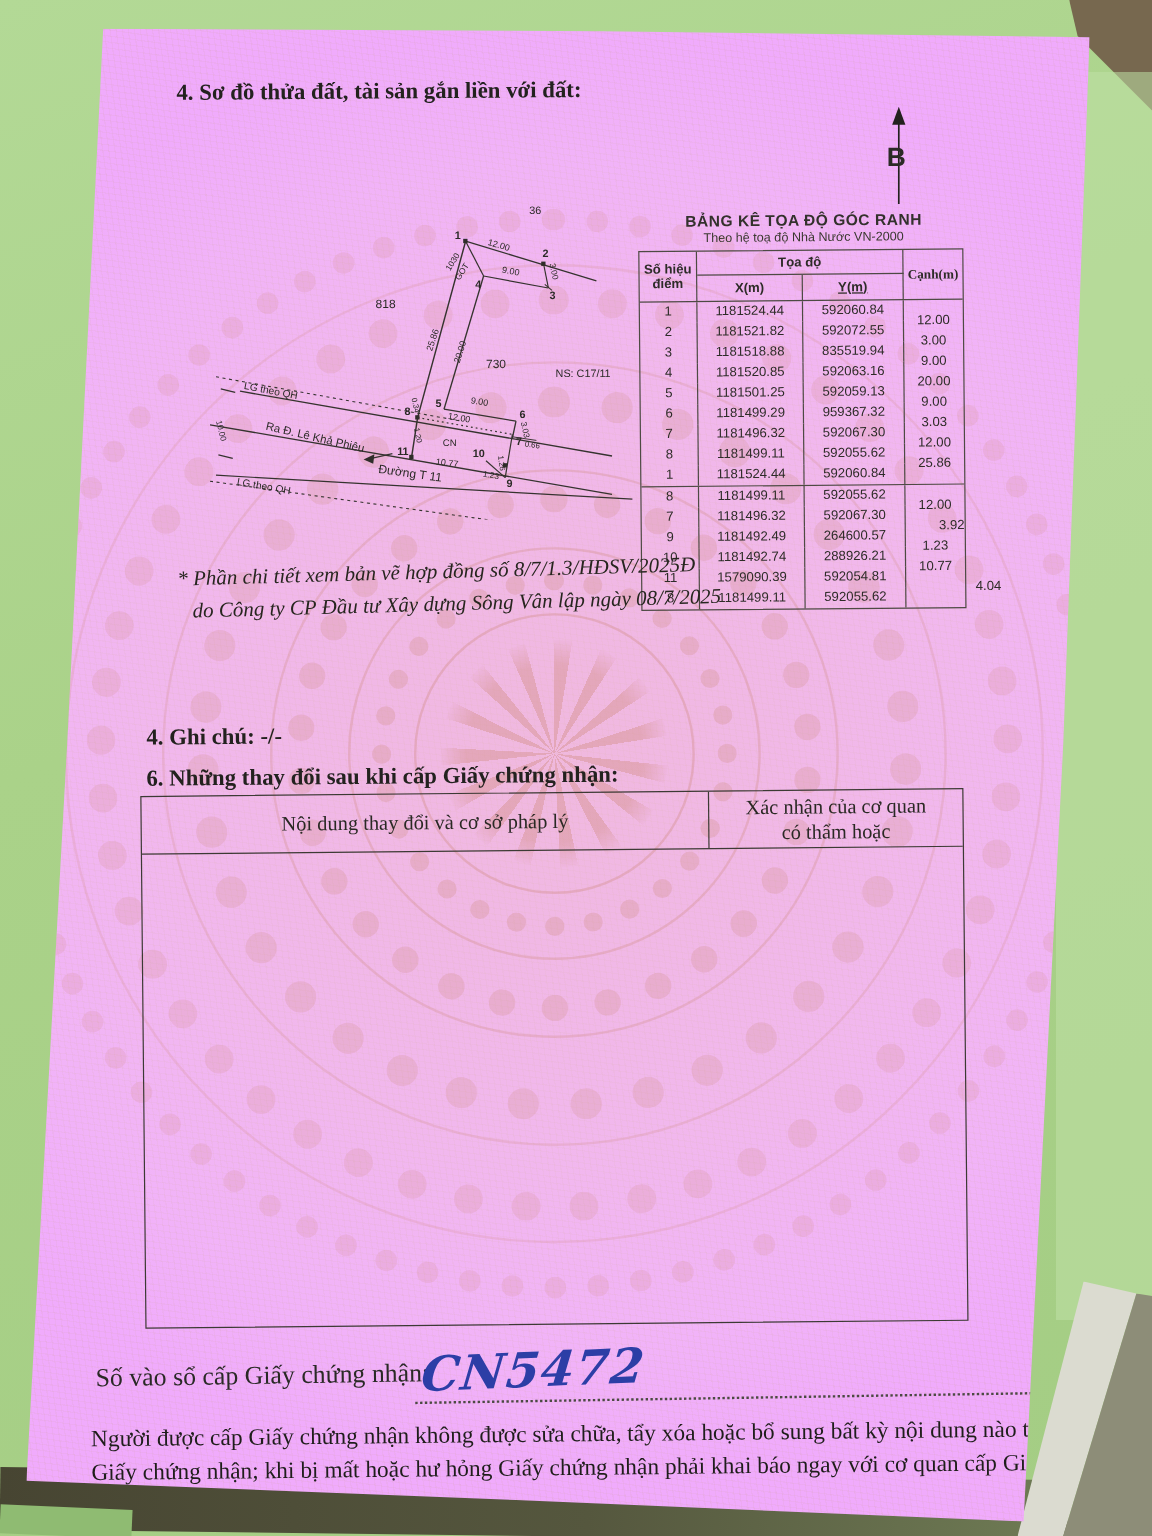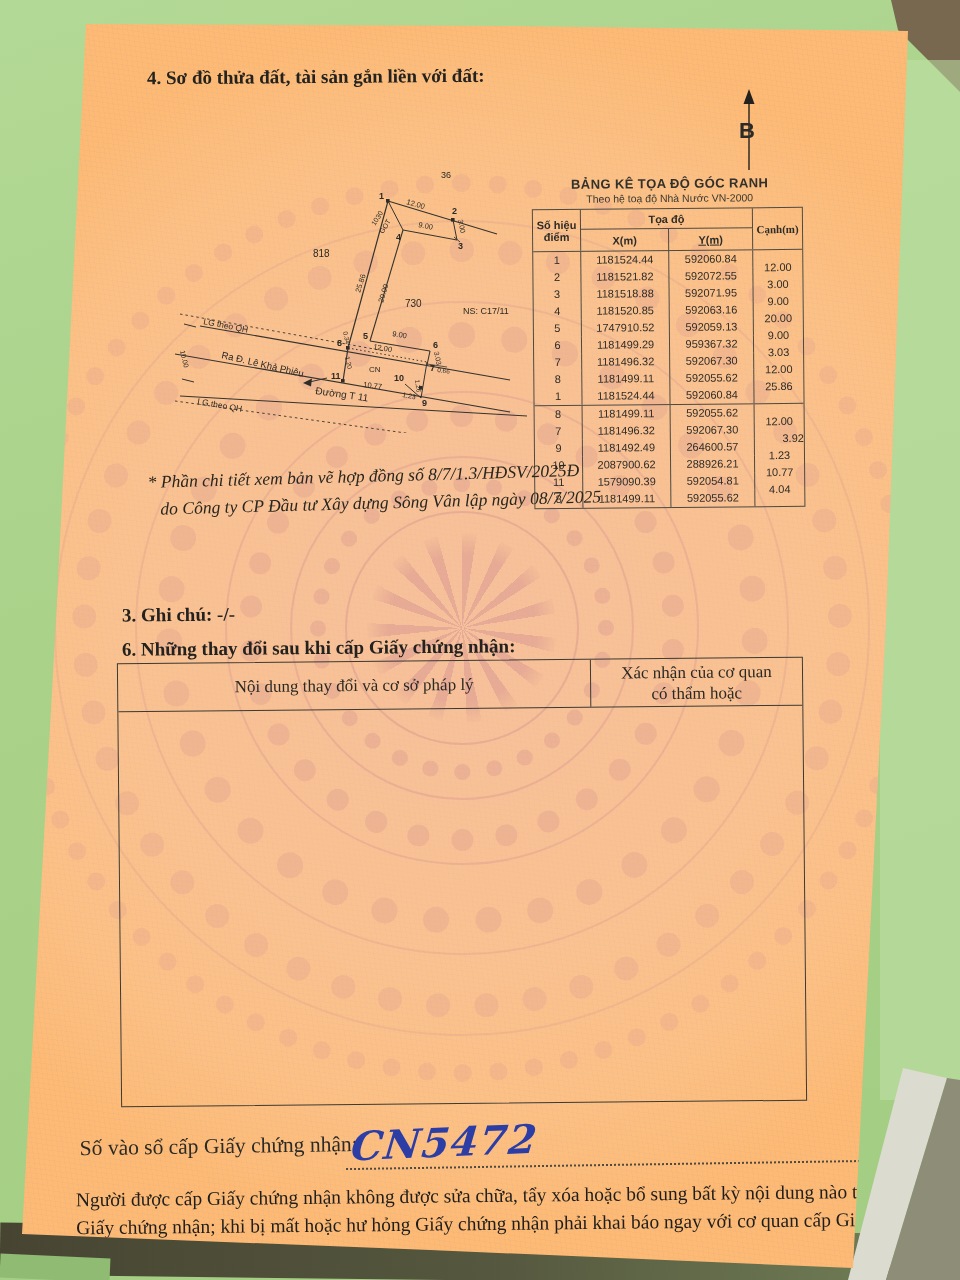--- a/index.html
+++ b/index.html
@@ -14,21 +14,21 @@
     clip-path:polygon(891px 0px,960px 0px,960px 92px,898px 30px);}
   .bg-green-light{left:880px;top:60px;width:80px;height:1040px;background:#bfe0a6;opacity:.55;}
   .bg-strip-gray{left:820px;top:1050px;width:160px;height:230px;background:#dbdbd0;
     clip-path:polygon(83px 18px,127px 28px,66px 230px,28px 230px);}
   .bg-olive{left:820px;top:1050px;width:140px;height:230px;background:#8d8d78;
     clip-path:polygon(127px 28px,140px 30px,140px 230px,66px 230px);}
   .bg-shadow-bottom{left:0;top:1228px;width:890px;height:52px;
     background:linear-gradient(90deg,#474532 0%,#55573e 55%,#6f7c55 100%);transform:rotate(.7deg);}
   .bg-green-bl{left:0;top:1256px;width:110px;height:24px;background:#8fbb72;transform:rotate(2.5deg);}
   
-  .page{left:0;top:0;width:960px;height:1280px;background:#fdba74;
+  .page{left:0;top:0;width:960px;height:1280px;background:#f0abfc;
     clip-path:polygon(86px 24px,500px 26px,908px 31px,886px 620px,853px 1268px,430px 1250px,22px 1234px,56px 620px);}
   .page .mesh{position:absolute;inset:0;
     background:
       repeating-linear-gradient(82deg,rgba(205,158,148,.10) 0 1px,rgba(0,0,0,0) 1px 5px),
       repeating-linear-gradient(8deg,rgba(205,158,148,.10) 0 1px,rgba(0,0,0,0) 1px 5px);}
   .page .blush{position:absolute;inset:0;
     background:radial-gradient(circle at 462px 628px,rgba(240,198,193,.50) 0%,rgba(244,212,206,.30) 42%,rgba(248,230,224,.14) 60%,rgba(0,0,0,0) 74%);}
   .ring{position:absolute;left:462px;top:628px;transform:translate(-50%,-50%);border-radius:50%;}
   .star{width:190px;height:190px;
     background:repeating-conic-gradient(rgba(214,148,145,.48) 0 9deg,rgba(255,255,255,0) 9deg 24deg);
@@ -212,28 +212,28 @@
             <div class="ct-c ct-p">1</div>
             <div class="ct-c ct-x">1181524.44</div>
             <div class="ct-c ct-y">592060.84</div>
             <div class="ct-c ct-e"></div>
             <div class="ct-c ct-p">2</div>
             <div class="ct-c ct-x">1181521.82</div>
             <div class="ct-c ct-y">592072.55</div>
             <div class="ct-c ct-e"></div>
             <div class="ct-c ct-p">3</div>
             <div class="ct-c ct-x">1181518.88</div>
-            <div class="ct-c ct-y">592071.95</div>
+            <div class="ct-c ct-y">835519.94</div>
             <div class="ct-c ct-e"></div>
             <div class="ct-c ct-p">4</div>
             <div class="ct-c ct-x">1181520.85</div>
             <div class="ct-c ct-y">592063.16</div>
             <div class="ct-c ct-e"></div>
             <div class="ct-c ct-p">5</div>
-            <div class="ct-c ct-x">1747910.52</div>
+            <div class="ct-c ct-x">1181501.25</div>
             <div class="ct-c ct-y">592059.13</div>
             <div class="ct-c ct-e"></div>
             <div class="ct-c ct-p">6</div>
             <div class="ct-c ct-x">1181499.29</div>
             <div class="ct-c ct-y">959367.32</div>
             <div class="ct-c ct-e"></div>
             <div class="ct-c ct-p">7</div>
             <div class="ct-c ct-x">1181496.32</div>
             <div class="ct-c ct-y">592067.30</div>
             <div class="ct-c ct-e"></div>
@@ -263,49 +263,49 @@
             <div class="ct-c ct-e"></div>
             <div class="ct-c ct-p">7</div>
             <div class="ct-c ct-x">1181496.32</div>
             <div class="ct-c ct-y">592067.30</div>
             <div class="ct-c ct-e"></div>
             <div class="ct-c ct-p">9</div>
             <div class="ct-c ct-x">1181492.49</div>
             <div class="ct-c ct-y">264600.57</div>
             <div class="ct-c ct-e"></div>
             <div class="ct-c ct-p">10</div>
-            <div class="ct-c ct-x">2087900.62</div>
+            <div class="ct-c ct-x">1181492.74</div>
             <div class="ct-c ct-y">288926.21</div>
             <div class="ct-c ct-e"></div>
             <div class="ct-c ct-p">11</div>
             <div class="ct-c ct-x">1579090.39</div>
             <div class="ct-c ct-y">592054.81</div>
             <div class="ct-c ct-e"></div>
             <div class="ct-c ct-p">8</div>
             <div class="ct-c ct-x">1181499.11</div>
             <div class="ct-c ct-y">592055.62</div>
             <div class="ct-c ct-e"></div>
             <div class="ct-edges">
               <div class="ct-edge" style="top: 9px;">12.00</div>
               <div class="ct-edge" style="top: 26px; text-align: right;">3.92</div>
               <div class="ct-edge" style="top: 43px;">1.23</div>
               <div class="ct-edge" style="top: 60px;">10.77</div>
-              <div class="ct-edge" style="top: 77px;">4.04</div>
+              <div class="ct-edge" style="top: 77px; margin-left: 44px;">4.04</div>
             </div>
           </div>
         </div>
     </div>
   </div>
 
   <div class="abs note">
     <div class="l1">* Phần chi tiết xem bản vẽ hợp đồng số 8/7/1.3/HĐSV/2025Đ</div>
     <div class="l2">do Công ty CP Đầu tư Xây dựng Sông Vân lập ngày 08/7/2025</div>
   </div>
 
-  <div class="abs sec-title s5">3. Ghi chú: -/-</div>
+  <div class="abs sec-title s5">4. Ghi chú: -/-</div>
   <div class="abs sec-title s6">6. Những thay đổi sau khi cấp Giấy chứng nhận:</div>
 
   <div class="abs changes">
     <div class="ch-head">
       <div class="ch-c1">Nội dung thay đổi và cơ sở pháp lý</div>
       <div class="ch-c2">
         <span>Xác nhận của cơ quan</span>
         <span>có thẩm hoặc</span>
       </div>
     </div>

